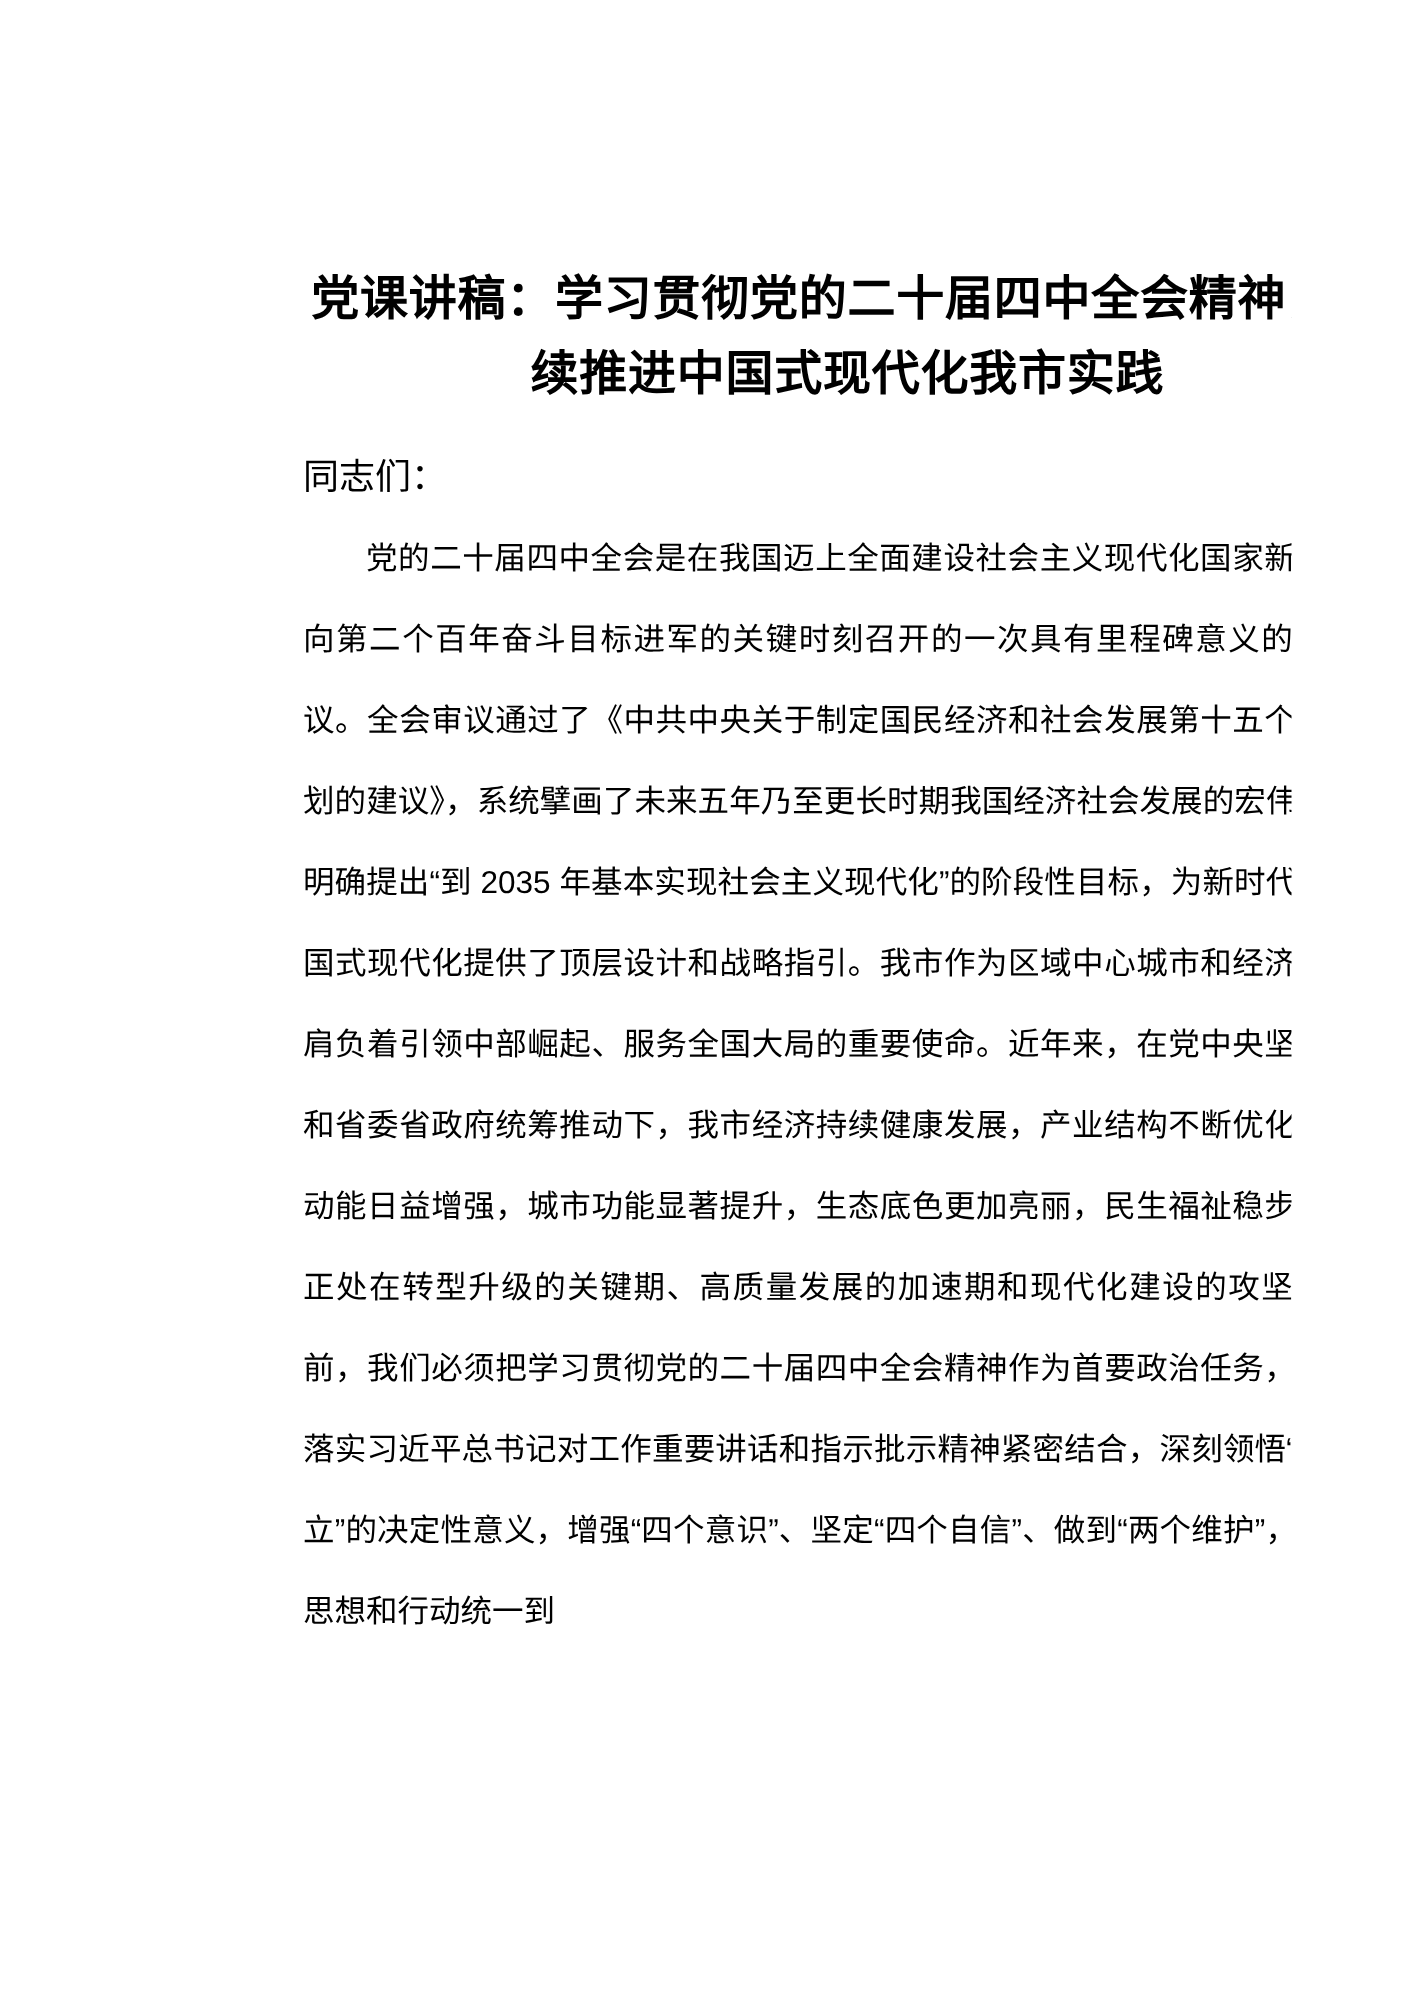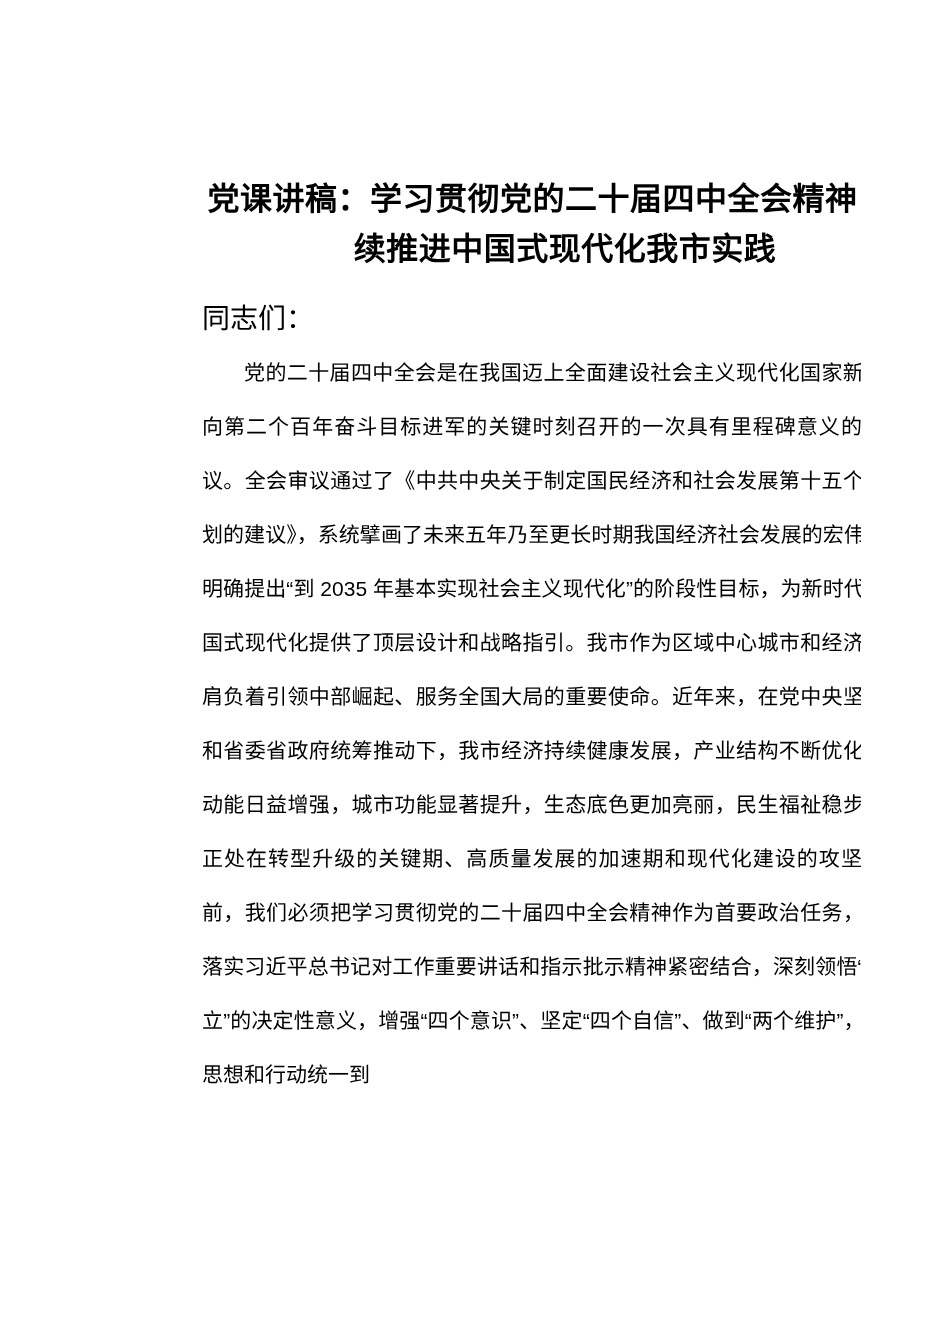--- a/index.html
+++ b/index.html
@@ -37,21 +37,21 @@
     letter-spacing: 0.5px;
     margin: 0;
     padding-top: 174px;
     white-space: pre-wrap;
     word-break: break-all;
   }
 
   
   .doc-salutation {
     font-family: "Liberation Sans", "DejaVu Sans", sans-serif;
-    font-size: 28px;
+    font-size: 24px;
     font-weight: 400;
     color: #000000;
     line-height: 54px;
     margin: 0;
     padding-top: 18px;
     white-space: pre-wrap;
     word-break: break-all;
   }
 
   

